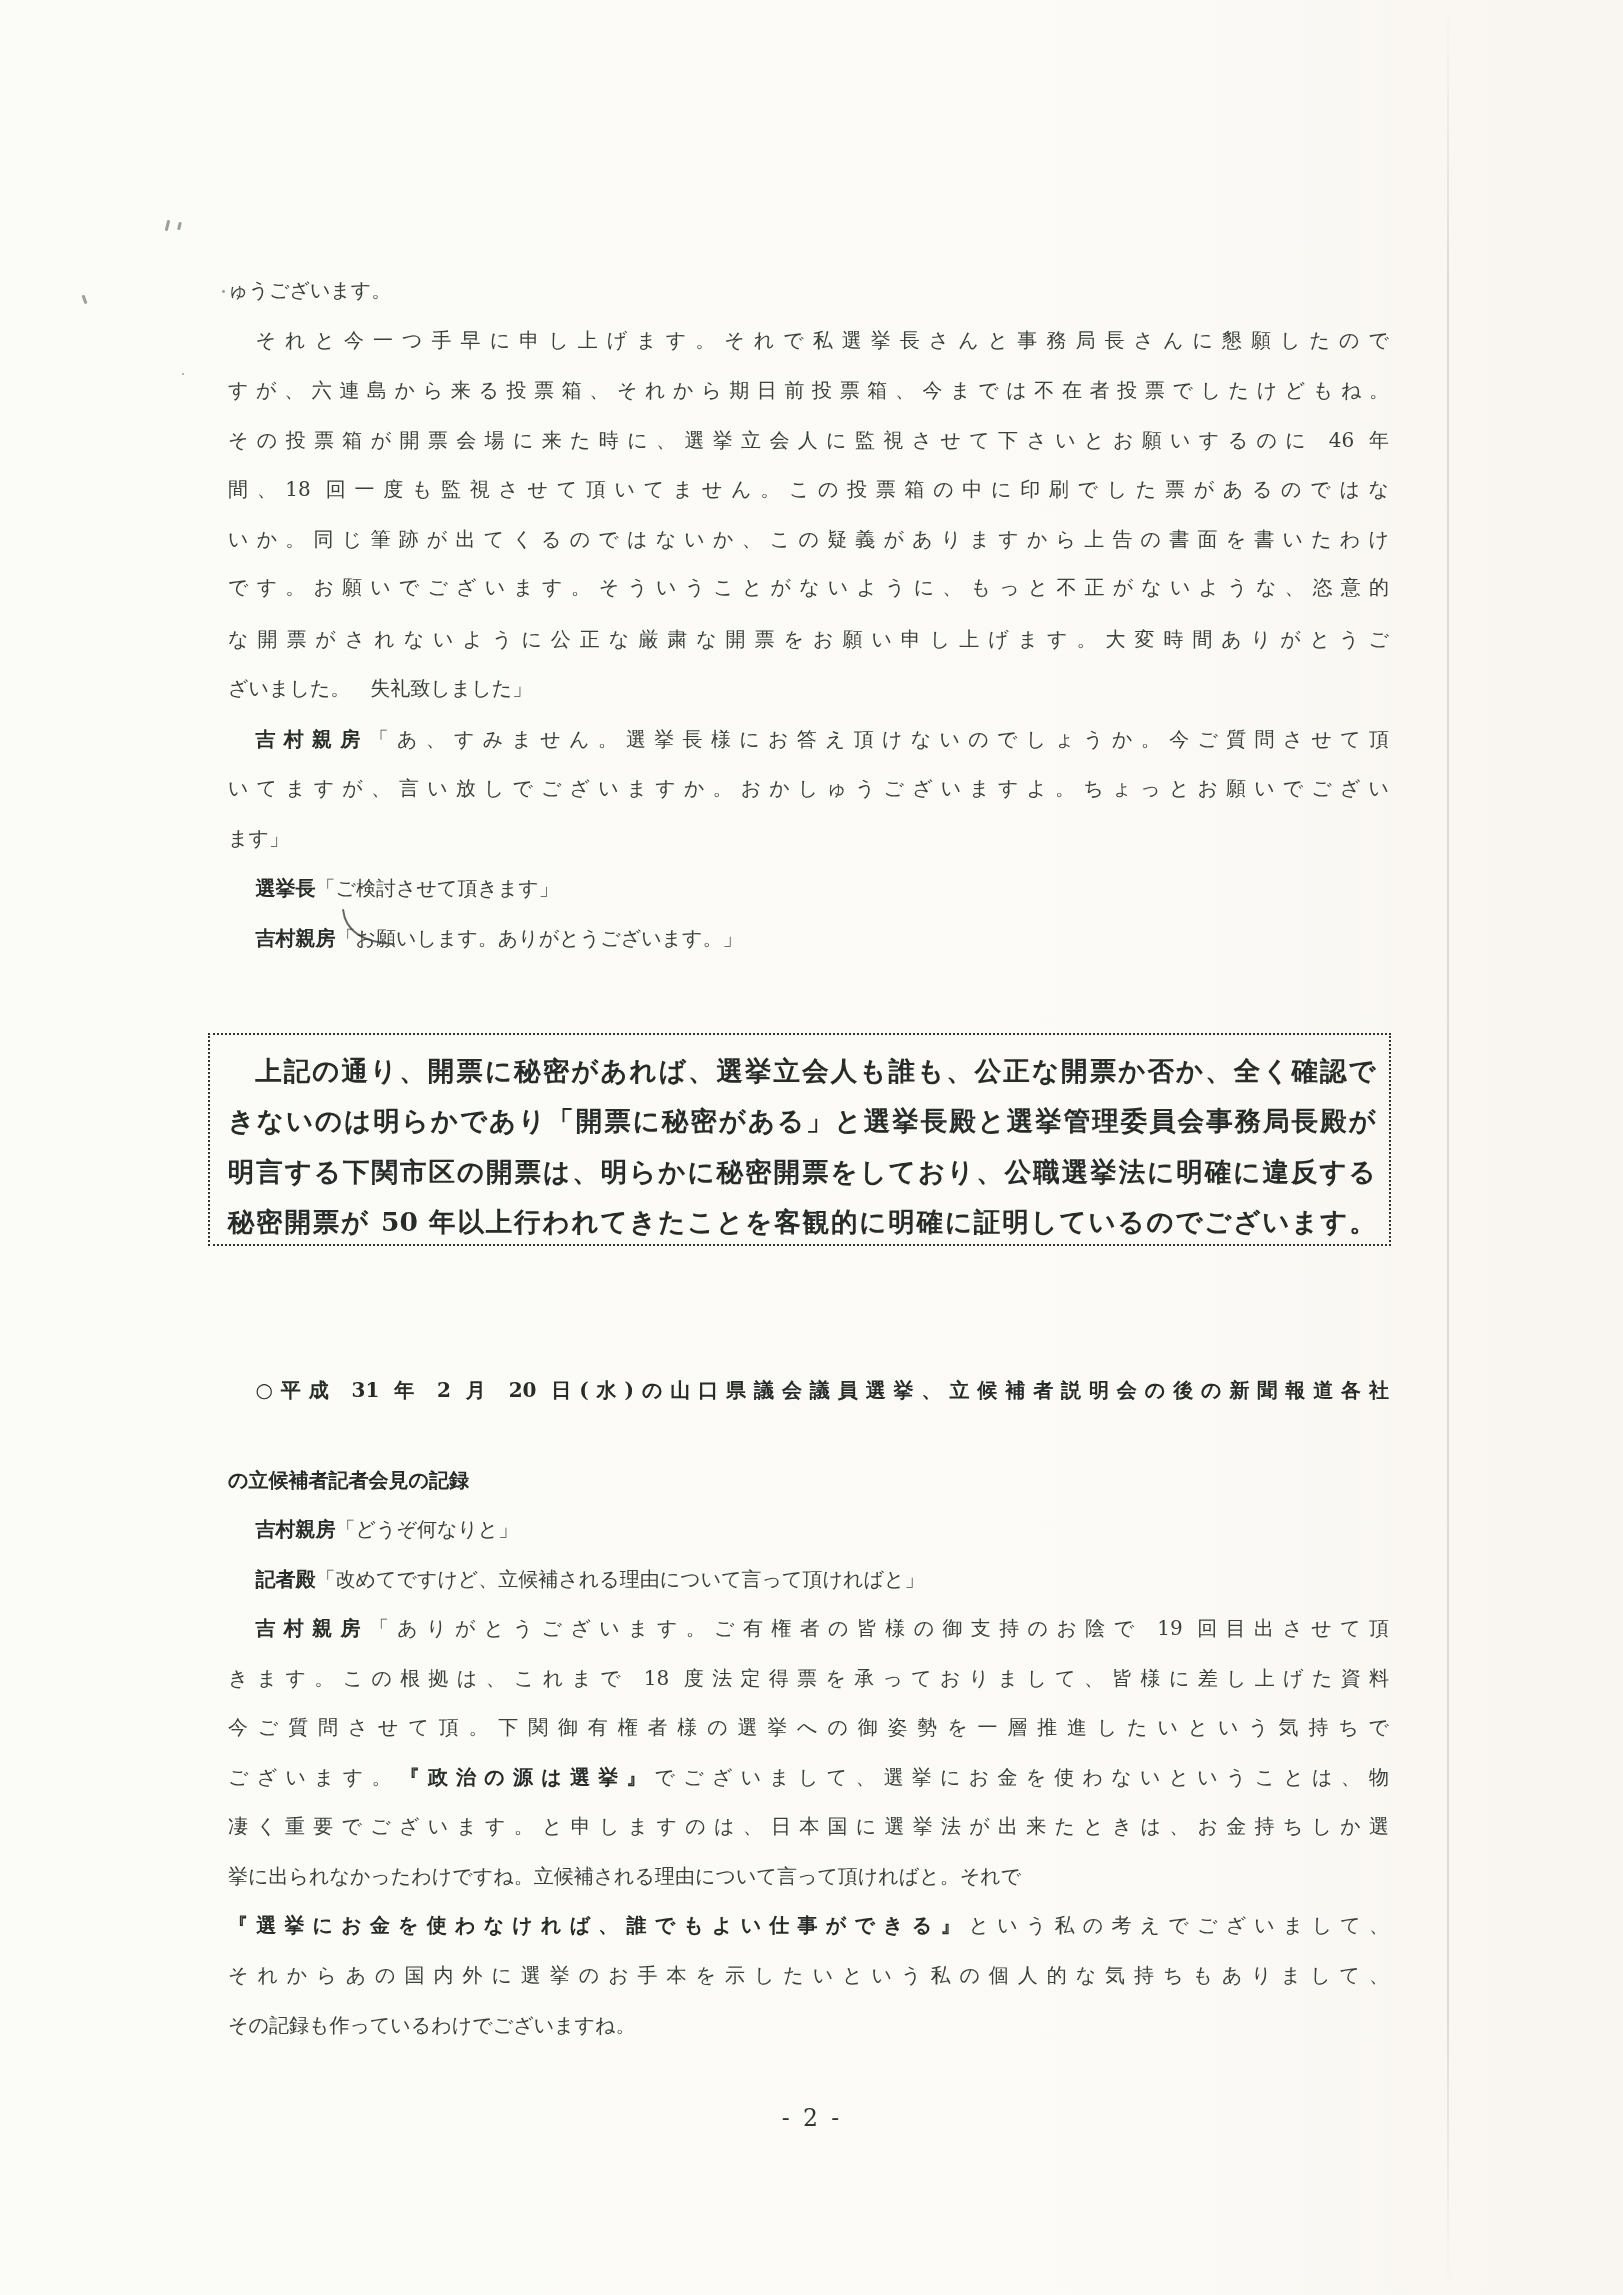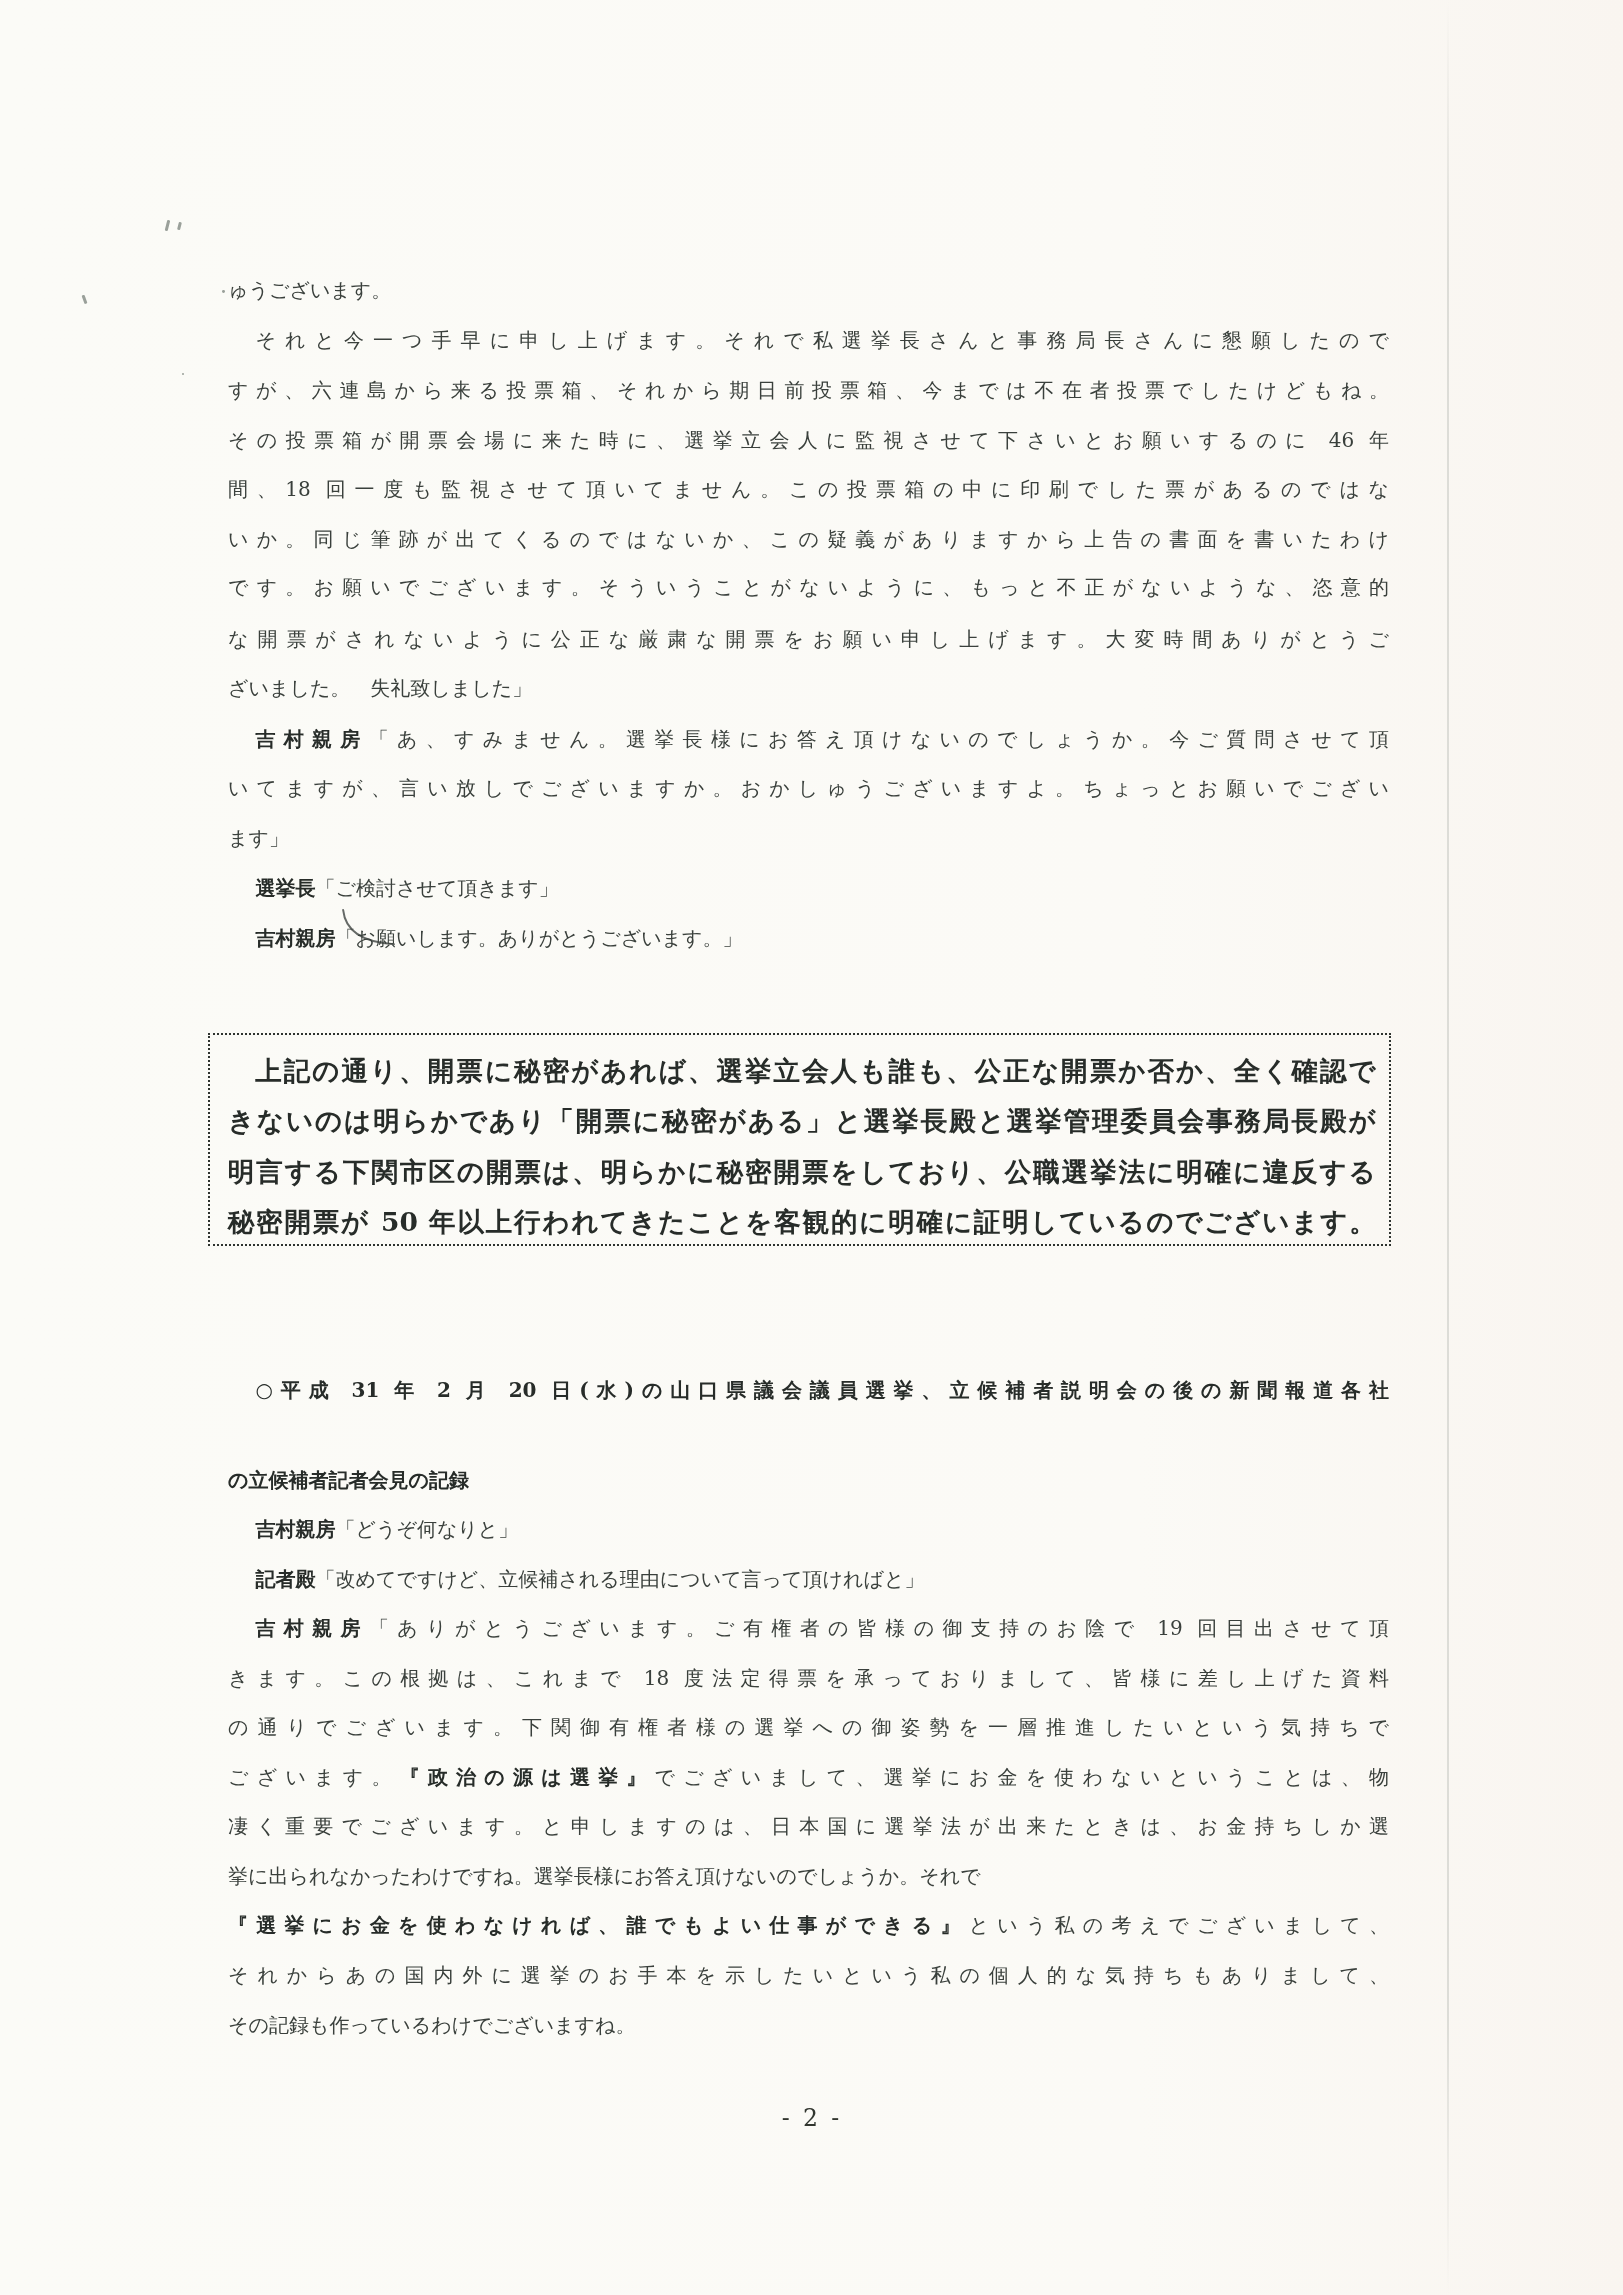--- a/index.html
+++ b/index.html
@@ -87,24 +87,24 @@
   </div>
 
   <div class="l ind fill b" style="top:1373px;"><span>○平成 31 年 2 月 20 日(水)の山口県議会議員選挙、立候補者説明会の後の新聞報道各社</span></div>
   <div class="l b" style="top:1423px;margin-top:40px;"><span>の立候補者記者会見の記録</span></div>
 
   <div class="l ind" style="top:1512px;"><span class="sp">吉村親房</span><span>「どうぞ何なりと」</span></div>
   <div class="l ind" style="top:1562px;"><span class="sp">記者殿</span><span>「改めてですけど、立候補される理由について言って頂ければと」</span></div>
 
   <div class="l ind fill" style="top:1611px;"><span class="sp">吉村親房</span><span>「ありがとうございます。ご有権者の皆様の御支持のお陰で 19 回目出させて頂</span></div>
   <div class="l fill" style="top:1661px;"><span>きます。この根拠は、これまで 18 度法定得票を承っておりまして、皆様に差し上げた資料</span></div>
-  <div class="l fill" style="top:1710px;"><span>の通りでございます。下関御有権者様の選挙への御姿勢を一層推進したいという気持ちで</span></div>
+  <div class="l fill" style="top:1710px;"><span>今ご質問させて頂。下関御有権者様の選挙への御姿勢を一層推進したいという気持ちで</span></div>
   <div class="l fill" style="top:1760px;"><span>ございます。</span><span class="bq">『政治の源は選挙』</span><span>でございまして、選挙にお金を使わないということは、物</span></div>
   <div class="l fill" style="top:1809px;"><span>凄く重要でございます。と申しますのは、日本国に選挙法が出来たときは、お金持ちしか選</span></div>
-  <div class="l" style="top:1859px;"><span>挙に出られなかったわけですね。選挙長様にお答え頂けないのでしょうか。それで</span></div>
+  <div class="l" style="top:1859px;"><span>挙に出られなかったわけですね。立候補される理由について言って頂ければと。それで</span></div>
   <div class="l fill" style="top:1908px;"><span class="bq">『選挙にお金を使わなければ、誰でもよい仕事ができる』</span><span>という私の考えでございまして、</span></div>
   <div class="l fill" style="top:1958px;"><span>それからあの国内外に選挙のお手本を示したいという私の個人的な気持ちもありまして、</span></div>
   <div class="l" style="top:2008px;"><span>その記録も作っているわけでございますね。</span></div>
 
   <div class="pagenum">- 2 -</div>
 
 </div>
 
 
 </body></html>

